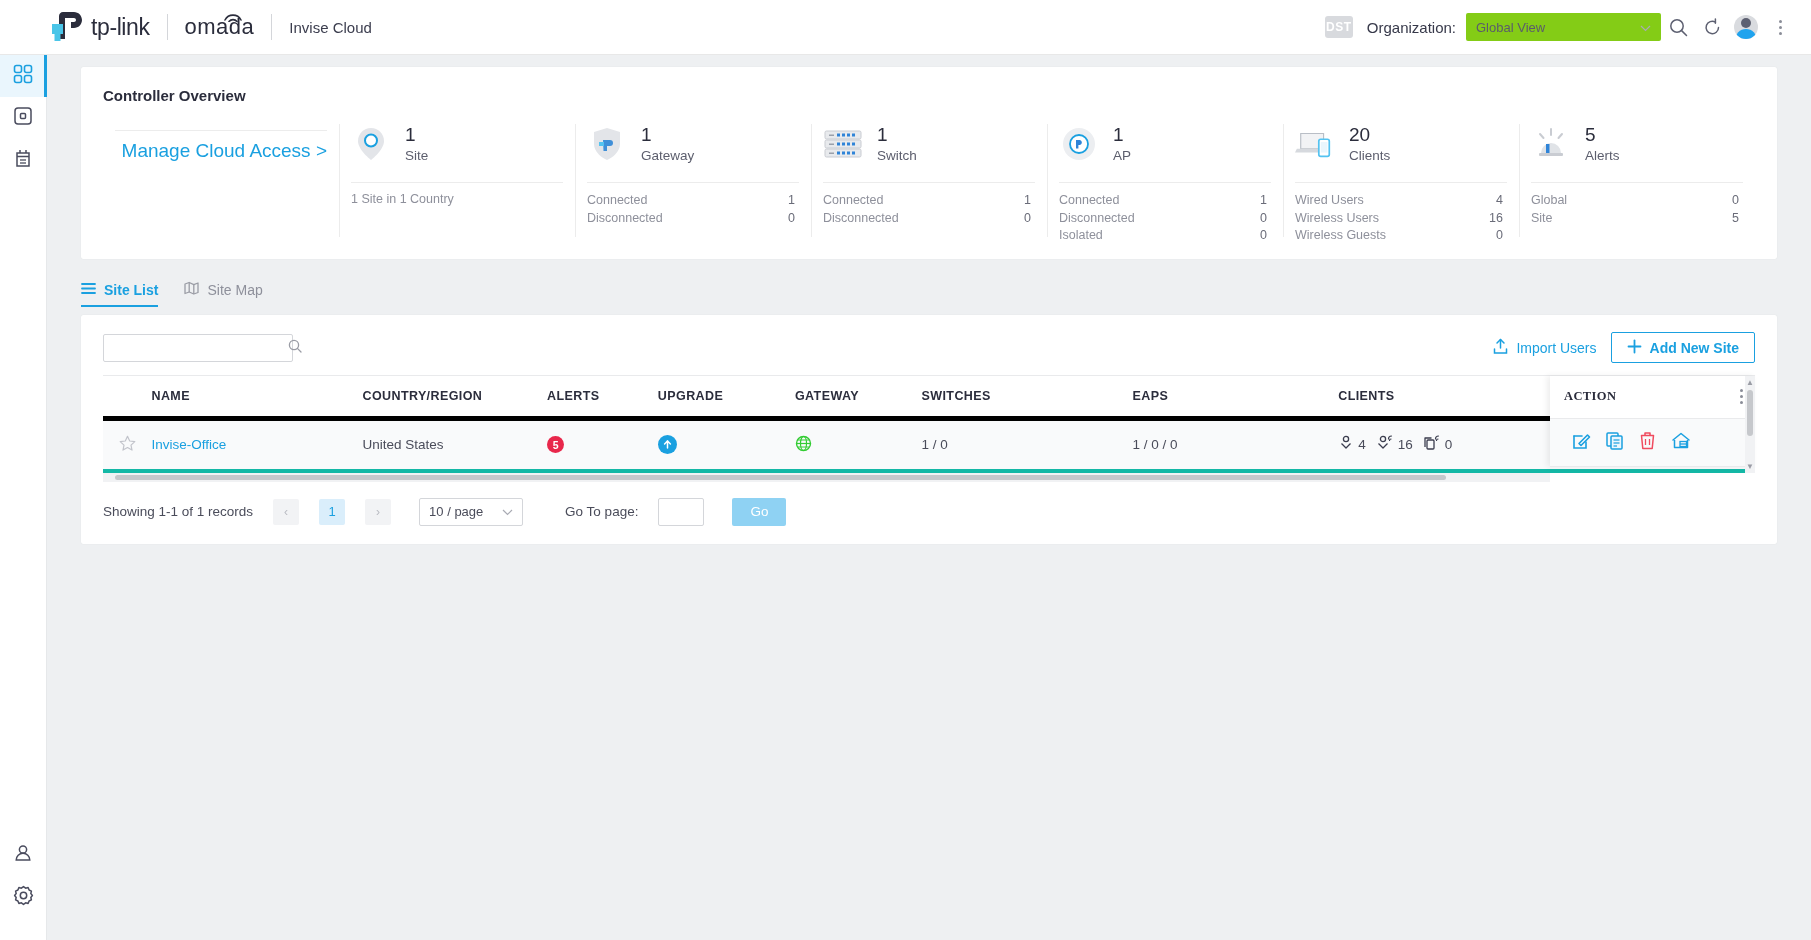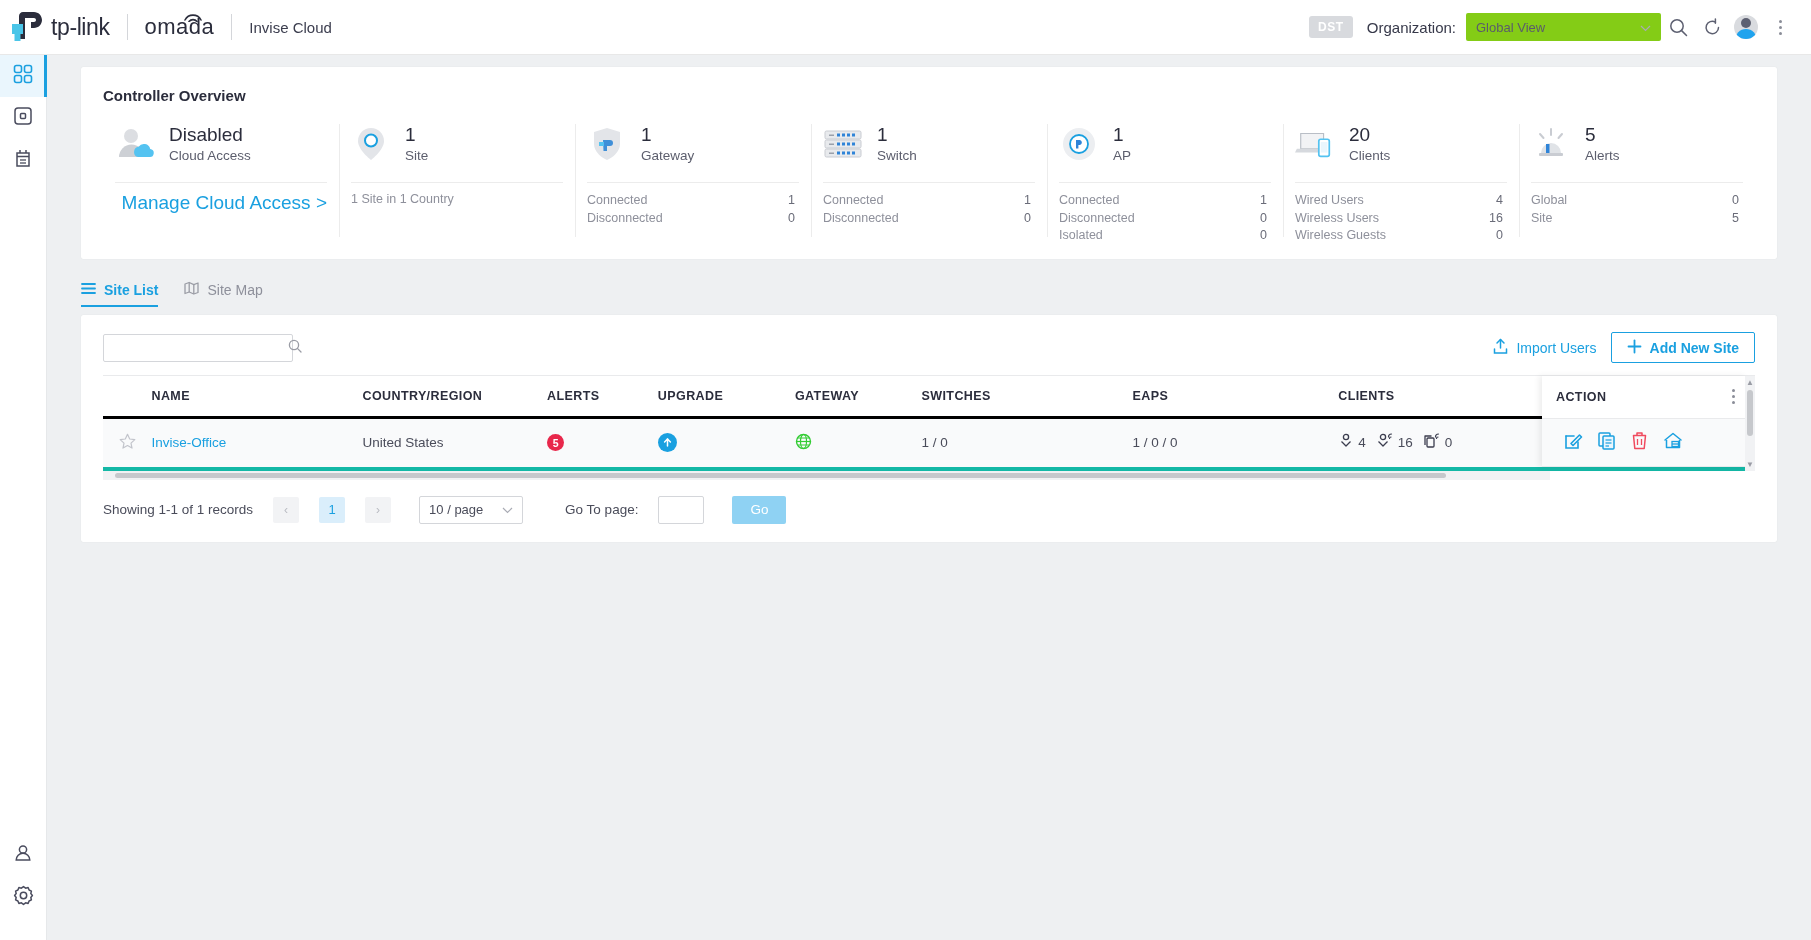--- a/index.html
+++ b/index.html
@@ -10,37 +10,37 @@
     color: #37394a;
     overflow: hidden;
   }
 
   
   .header {
     position: absolute; top: 0; left: 0; width: 1811px; height: 55px;
     background: #fff; display: flex; align-items: center;
     border-bottom: 1px solid #e8e8e8; z-index: 20;
   }
-  .brand { display: flex; align-items: center; padding-left: 12px; }
+  .brand { display: flex; align-items: center; padding-left: 12px; margin-left: 40px; }
   .tp-logo { display: flex; align-items: center; }
   .tp-mark { width: 34px; height: 30px; position: relative; margin-right: 5px; }
   .tp-mark svg { display:block; }
   .tp-text { font-size: 23px; color: #2b2d3c; letter-spacing: -0.4px; }
   .divider-v { width: 1px; height: 26px; background: #d4d6da; margin: 0 17px; }
   .omada-wrap { position: relative; }
   .omada-text { font-size: 22px; color: #2b2d3c; letter-spacing: 0.5px; }
   .omada-wifi { position: absolute; top: -6px; left: 38px; }
   .sub-brand { font-size: 15px; color: #3b3d4e; }
 
   .header-right {
     margin-left: auto; display: flex; align-items: center; padding-right: 14px; gap: 0px;
   }
   .dst-badge {
     background: #d8dade; color: #fff; font-size: 12px; font-weight: bold;
-    padding: 4px 9px; border-radius: 3px; letter-spacing: 0.6px; margin-right: 14px;
+    padding: 4px 1px; border-radius: 3px; letter-spacing: 0.6px; margin-right: 14px;
   }
   .org-label { font-size: 15px; color: #37394a; margin-right: 10px; }
   .org-select {
     width: 195px; height: 28px; background: #84cc16; border: none; border-radius: 2px;
     display: flex; align-items: center; padding: 0 10px; font-size: 13px; color: #5a5c6b;
     justify-content: space-between; cursor: pointer;
   }
   .hicon { width: 34px; height: 34px; display: flex; align-items: center; justify-content: center; cursor: pointer; }
   .avatar {
     width: 24px; height: 24px; border-radius: 50%; background: #d9dbdf;
@@ -116,21 +116,21 @@
   }
   .btn-outline {
     display: flex; align-items: center; gap: 8px; color: #1aa0e0; font-size: 14px; font-weight: bold;
     border: 1px solid #1aa0e0; border-radius: 2px; height: 31px; padding: 2px 15px; cursor: pointer; background: #fff;
   }
 
   .tbl-wrap { position: relative; margin-top: 10px; border-top: 1px solid #e9eaec; }
   table { width: 100%; border-collapse: collapse; table-layout: fixed; }
   th {
     font-size: 12.5px; font-weight: bold; color: #2b2d3c; text-align: left;
-    padding: 13px 0 13px 0; letter-spacing: 0.4px; border-bottom: 3px solid #000000; background: #fff;
+    padding: 13px 0 13px 0; letter-spacing: 0.4px; border-bottom: 5px solid #000000; background: #fff;
   }
   td { font-size: 13.5px; color: #4a4c5a; padding: 14px 0; border-bottom: 4px solid #14b8a6; background: #f9fafb; }
   .c-star { width: 46px; text-align: center; }
   .c-name { width: 200px; }
   .c-country { width: 175px; }
   .c-alerts { width: 105px; }
   .c-upgrade { width: 130px; }
   .c-gateway { width: 120px; }
   .c-switch { width: 200px; }
   .c-eaps { width: 195px; }
@@ -146,22 +146,23 @@
     display: inline-flex; width: 19px; height: 19px; border-radius: 50%; background: #1aa0e0;
     align-items: center; justify-content: center;
   }
   .clients-cell { display: flex; align-items: center; gap: 3px; }
   .cc-num { font-size: 13.5px; color: #4a4c5a; margin-right: 7px; }
   .actions { display: flex; align-items: center; gap: 14px; padding-left: 22px; }
   .act { cursor: pointer; }
 
   
   .action-fixed {
-    position: absolute; right: 8px; top: 0; width: 205px; background: #fff;
+    position: absolute; right: 0; top: 0; width: 205px; background: #fff;
     box-shadow: -3px 0 6px rgba(0,0,0,.07);
+    font-family: Liberation Serif, serif;
   }
   .action-fixed .afh {
     height: 43px; display: flex; align-items: center; justify-content: space-between;
     padding: 0 12px 0 14px; border-bottom: 1px solid #e9eaec;
     font-size: 12.5px; font-weight: bold; color: #2b2d3c; letter-spacing: .4px;
   }
   .action-fixed .afb {
     height: 48px; display: flex; align-items: center; background: #f9fafb; border-bottom: 1px solid #e9eaec;
   }
 
@@ -315,33 +316,20 @@
   </div>
 </div>
 
 <div class="main">
 
   <div class="card overview-card">
     <div class="overview-title">Controller Overview</div>
     <div class="stats">
 
       <div class="stat">
-        <div class="stat-head">
-          <span class="stat-icon">
-            <svg width="38" height="34" viewBox="0 0 38 34">
-              <circle cx="15" cy="9" r="7" fill="#dcdee2"></circle>
-              <path d="M3 30 A12.5 12.5 0 0 1 28 30 Z" fill="#cdd0d5"></path>
-              <path d="M22 30 a5.2 5.2 0 0 1 .6 -10.2 a6.4 6.4 0 0 1 11.6 2.2 a4 4 0 0 1 -1 8 Z" fill="#54c3f1"></path>
-            </svg>
-          </span>
-          <div>
-            <div class="stat-num">Disabled</div>
-            <div class="stat-cap">Cloud Access</div>
-          </div>
-        </div>
         <div class="stat-rule"></div>
         <div class="stat-link">Manage Cloud Access &gt;</div>
       </div>
 
       <div class="stat">
         <div class="stat-head">
           <span class="stat-icon">
             <svg width="30" height="36" viewBox="0 0 30 36">
               <path d="M15 2 C22.2 2 28 7.8 28 15 C28 24 15 34 15 34 C15 34 2 24 2 15 C2 7.8 7.8 2 15 2 Z" fill="#e3e5e9"></path>
               <circle cx="15" cy="14.5" r="6" fill="#fff"></circle>

